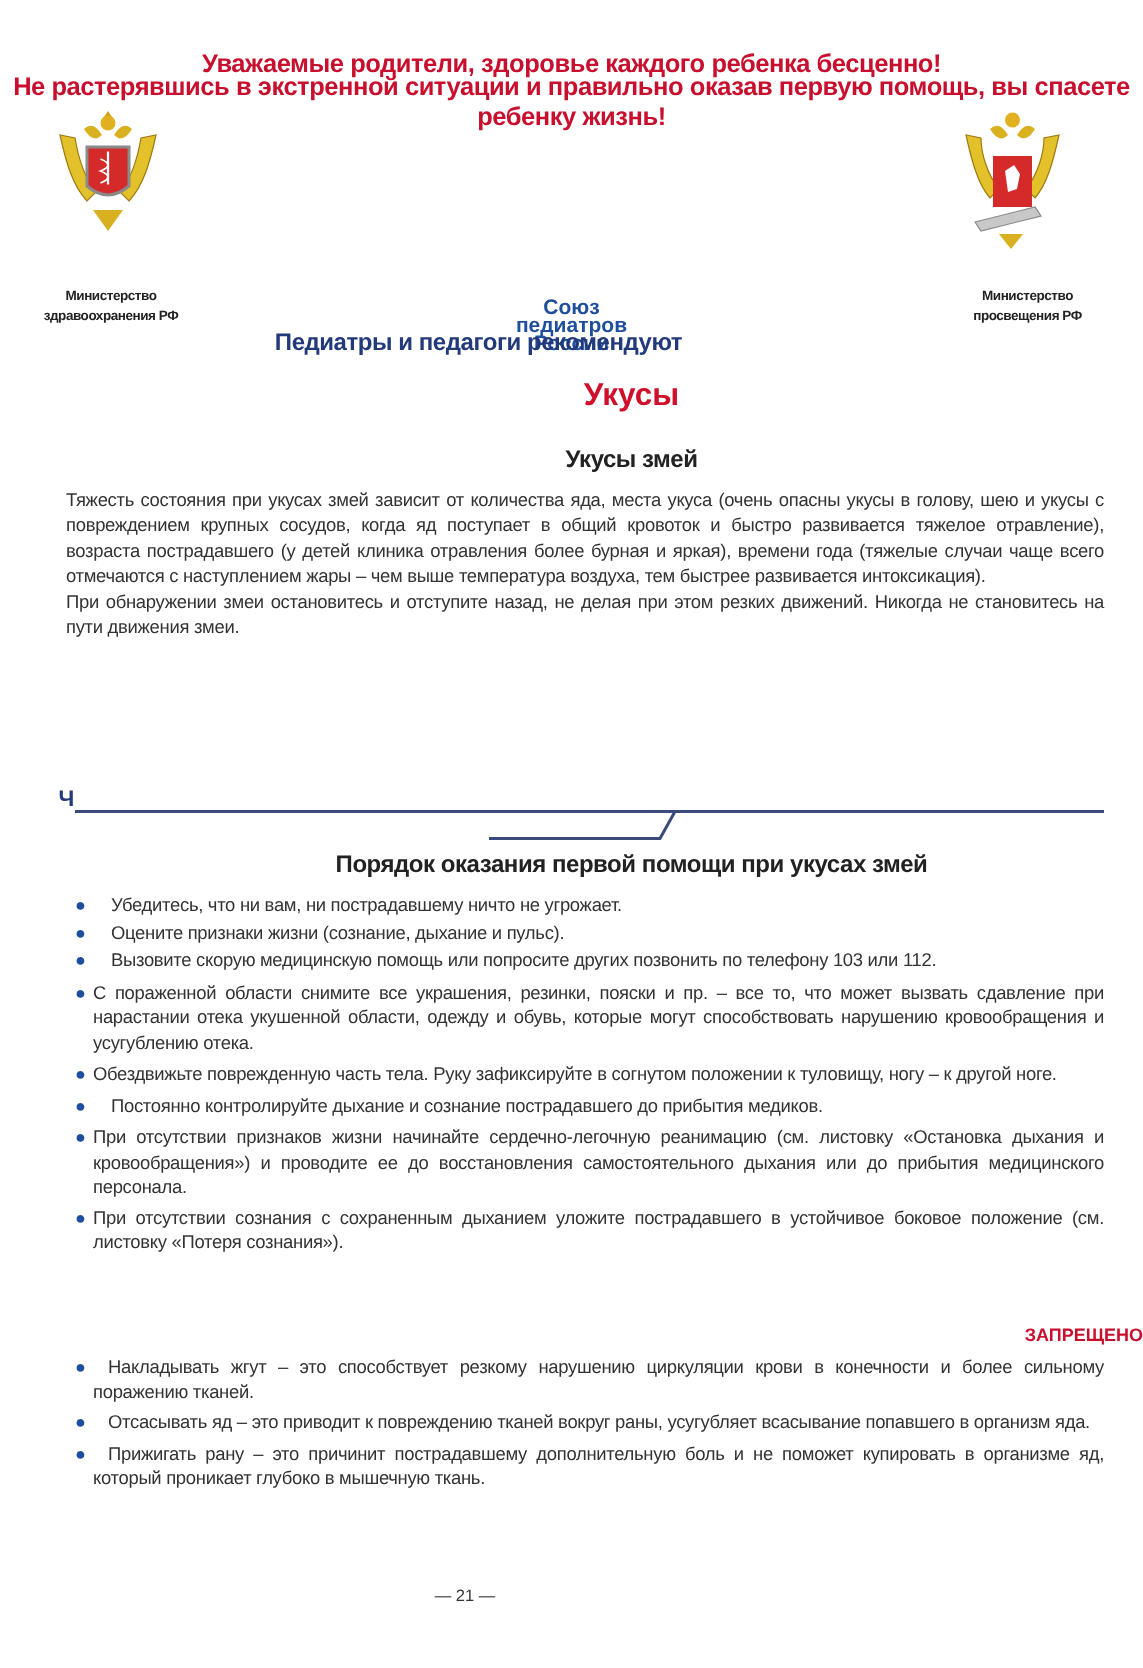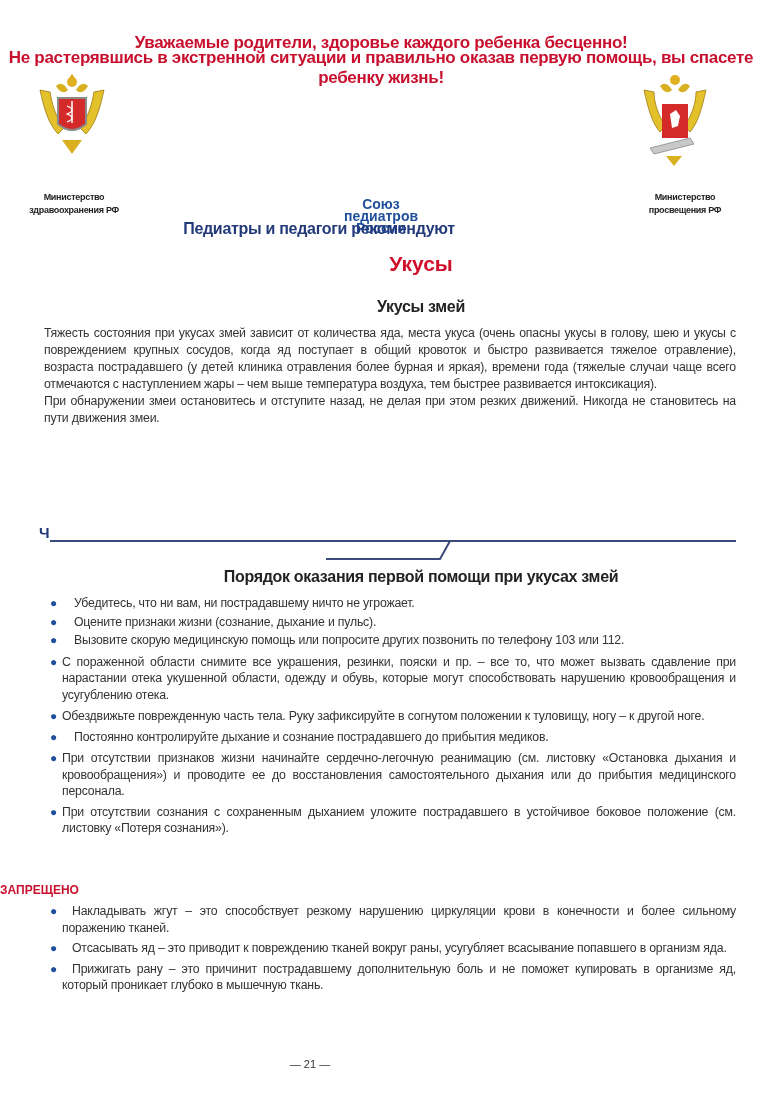--- a/index.html
+++ b/index.html
@@ -11,21 +11,21 @@
   .union{left:331px;top:180px;width:100px;text-align:center;color:#1f4f9c;font-weight:bold;font-size:14px;line-height:12px;margin-top:18px;}
   .subtitle{left:0;width:638px;top:220px;text-align:center;color:#22397a;font-weight:bold;font-size:16px;letter-spacing:-0.3px;}
   .title{left:0;width:762px;top:252px;text-align:center;color:#d0102a;font-weight:bold;font-size:21px;margin-left:40px;}
   .h2{left:0;width:762px;text-align:center;color:#222;font-weight:bold;font-size:16px;letter-spacing:-0.3px;padding-left:40px;}
   .para{left:44px;width:692px;font-size:12.3px;line-height:17px;text-align:justify;color:#333;letter-spacing:-0.2px;}
   .para b{color:#222;}
   .list{left:48px;width:688px;font-size:12.3px;line-height:16.5px;color:#333;letter-spacing:-0.2px;}
   .li{position:relative;padding-left:14px;text-align:justify;margin-bottom:2px;}
   .li .dot{position:absolute;left:2px;top:0;color:#1f4f9c;font-size:12px;}
   .li.indent .txt{padding-left:12px;}
-  .zapr{left:0;width:762px;top:883px;text-align:left;color:#c8102e;font-size:12px;font-weight:bold;}
+  .zapr{left:0;width:762px;top:883px;text-align:right;color:#c8102e;font-size:12px;font-weight:bold;}
   .pagenum{left:0;width:620px;top:1058px;text-align:center;font-size:11px;color:#333;}
 </style>
 </head>
 <body>
 
 <div class="abs red-head" style="top:33px;">Уважаемые родители, здоровье каждого ребенка бесценно!</div>
 <div class="abs red-head" style="top:48px;">Не растерявшись в экстренной ситуации и правильно оказав первую помощь, вы спасете ребенку жизнь!</div>
 
 <div class="emblem" style="left:34px;top:68px;width:76px;height:90px;">
   <svg width="76" height="90" viewBox="0 0 76 90">

